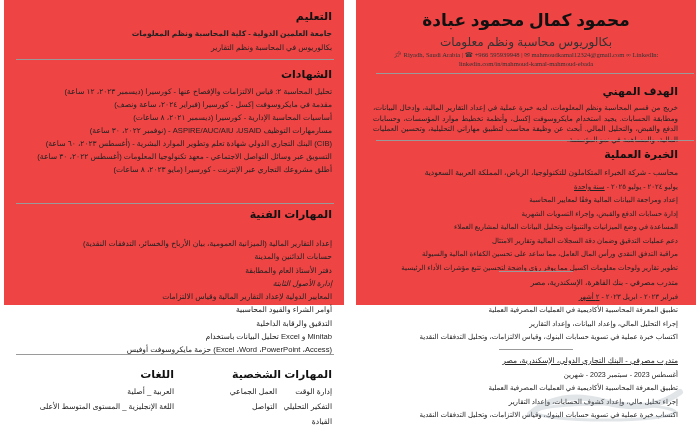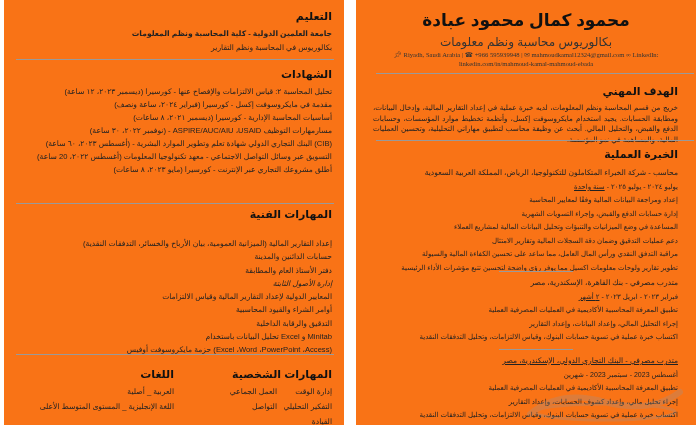--- a/index.html
+++ b/index.html
@@ -1,17 +1,17 @@
 <!DOCTYPE html>
 <html><head>
 <meta charset="utf-8">
 <style>
   html, body { margin:0; padding:0; background:#ffffff; }
   body { width:700px; height:427px; overflow:hidden; position:relative; font-family:"Liberation Sans","DejaVu Sans",sans-serif; color:#1a1a1a; }
-  .page { position:absolute; top:0; width:340px; height:425px; background:#f97316; direction:rtl; }
+  .page { position:absolute; top:0; width:340px; height:305px; background:#ef4444; direction:rtl; }
   .left-page { left:4px; }
   .right-page { left:356px; }
   .sec-title { font-weight:bold; font-size:11px; margin:0; color:#111; }
   .line { font-size:7.6px; line-height:12px; white-space:nowrap; color:#222; }
   .hr { position:absolute; height:1px; background:#9a9a9a; }
   .name { position:absolute; top:10px; left:0; width:340px; text-align:center; font-size:17px; font-weight:bold; color:#111; }
   .subtitle { position:absolute; top:35px; left:0; width:340px; text-align:center; font-size:12px; color:#333; }
   .contact { position:absolute; top:50px; left:10px; width:320px; text-align:center; font-family:"Liberation Serif",serif; font-size:6.6px; line-height:9px; color:#333; direction:ltr; }
   .summary { position:absolute; top:103px; right:18px; width:305px; font-size:7.2px; line-height:10.5px; color:#222; text-align:justify; }
   .u { text-decoration:underline; }
@@ -32,21 +32,21 @@
   <div class="hr" style="top:59px; left:12px; width:318px;"></div>
 
   <div class="abs" style="top:68px; right:12px;">
     <div class="sec-title">الشهادات</div>
     <div style="margin-top:4px;">
       <div class="line" style="line-height:13px;">تحليل المحاسبة ٢: قياس الالتزامات والإفصاح عنها - كورسيرا (ديسمبر ٢٠٢٣، ١٢ ساعة)</div>
       <div class="line" style="line-height:13px;">مقدمة في مايكروسوفت إكسل - كورسيرا (فبراير ٢٠٢٤، ساعة ونصف)</div>
       <div class="line" style="line-height:13px;">أساسيات المحاسبة الإدارية - كورسيرا (ديسمبر ٢٠٢١، ٨ ساعات)</div>
       <div class="line" style="line-height:13px;">مسارمهارات التوظيف ASPIRE/AUC/AIU ،USAID - (نوفمبر ٢٠٢٢، ٣٠ ساعة)</div>
       <div class="line" style="line-height:13px;">(CIB) البنك التجاري الدولي شهادة تعلم وتطوير الموارد البشرية - (أغسطس ٢٠٢٣، ٦٠ ساعة)</div>
-      <div class="line" style="line-height:13px;">التسويق عبر وسائل التواصل الاجتماعي - معهد تكنولوجيا المعلومات (أغسطس ٢٠٢٢، 20 ساعة)</div>
+      <div class="line" style="line-height:13px;">التسويق عبر وسائل التواصل الاجتماعي - معهد تكنولوجيا المعلومات (أغسطس ٢٠٢٢، ٣٠ ساعة)</div>
       <div class="line" style="line-height:13px;">أطلق مشروعك التجاري عبر الإنترنت - كورسيرا (مايو ٢٠٢٣، ٨ ساعات)</div>
     </div>
   </div>
   <div class="hr" style="top:203px; left:12px; width:318px;"></div>
 
   <div class="abs" style="top:208px; right:12px;">
     <div class="sec-title">المهارات الفنية</div>
     <div style="margin-top:16px;">
       <div class="line" style="line-height:13.3px;">إعداد التقارير المالية (الميزانية العمومية، بيان الأرباح والخسائر، التدفقات النقدية)</div>
       <div class="line" style="line-height:13.3px;">حسابات الدائنين والمدينة</div>

